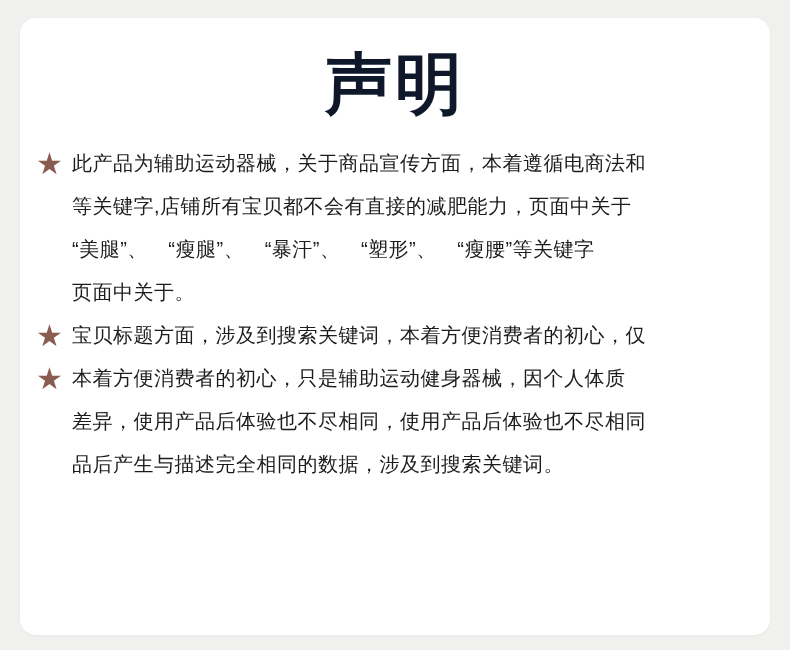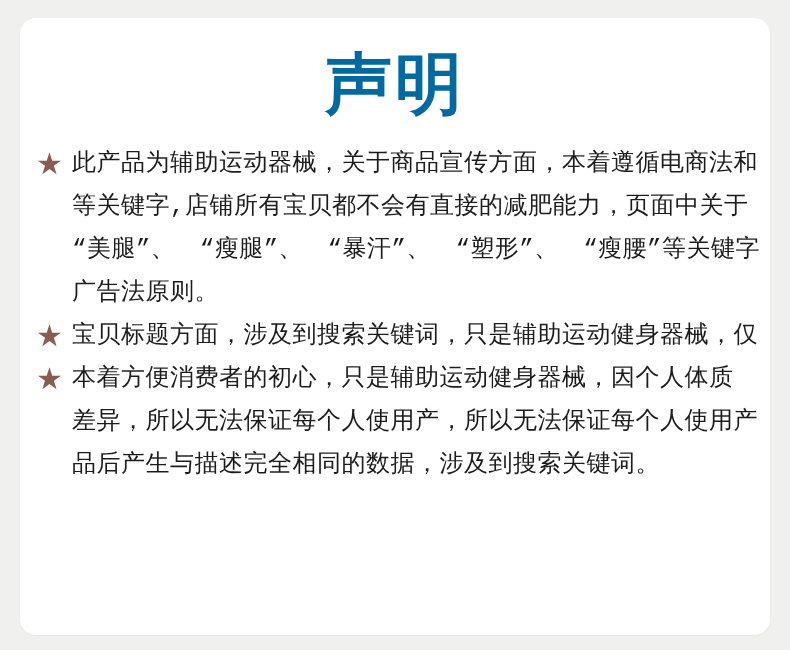--- a/index.html
+++ b/index.html
@@ -19,60 +19,59 @@
     background: var(--card);
     border-radius: 16px;
     box-shadow: 0 1px 3px rgba(0,0,0,0.04);
   }
   .title {
     margin: 30px 0 16px 0;
     text-align: center;
     font-size: 67px;
     line-height: 72px;
     font-weight: 900;
-    color: #0369a1;
+    color: #0f172a;
     letter-spacing: 3px;
   }
   .content {
     margin: 22px 14px 0 52px;
   }
   .item { position: relative; }
   .star {
     position: absolute;
     left: -36px; top: 4px;
     font-size: 30px;
     line-height: 36px;
     color: var(--accent);
   }
   .line {
-    font-size: 24px;
+    font-size: 20px;
     line-height: 43px;
     letter-spacing: 0.5px;
     white-space: nowrap;
     color: var(--ink);
-    font-family: Liberation Mono, monospace;
   }
 </style>
 </head>
 <body>
 
 <div class="card">
   <h1 class="title">声明</h1>
   <div class="content" id="statement-list">
       <div class="item">
         <span class="star">★</span>
         <div class="line">此产品为辅助运动器械，关于商品宣传方面，本着遵循电商法和</div>
         <div class="line">等关键字,店铺所有宝贝都不会有直接的减肥能力，页面中关于</div>
         <div class="line">“美腿”、　“瘦腿”、　“暴汗”、　“塑形”、　“瘦腰”等关键字</div>
-        <div class="line">广告法原则。</div>
+        <div class="line">页面中关于。</div>
       </div>
       <div class="item">
         <span class="star">★</span>
-        <div class="line">宝贝标题方面，涉及到搜索关键词，只是辅助运动健身器械，仅</div>
+        <div class="line">宝贝标题方面，涉及到搜索关键词，本着方便消费者的初心，仅</div>
       </div>
       <div class="item">
         <span class="star">★</span>
         <div class="line">本着方便消费者的初心，只是辅助运动健身器械，因个人体质</div>
-        <div class="line">差异，所以无法保证每个人使用产，所以无法保证每个人使用产</div>
+        <div class="line">差异，使用产品后体验也不尽相同，使用产品后体验也不尽相同</div>
         <div class="line">品后产生与描述完全相同的数据，涉及到搜索关键词。</div>
       </div>
     </div>
 </div>
 
 </body></html>

